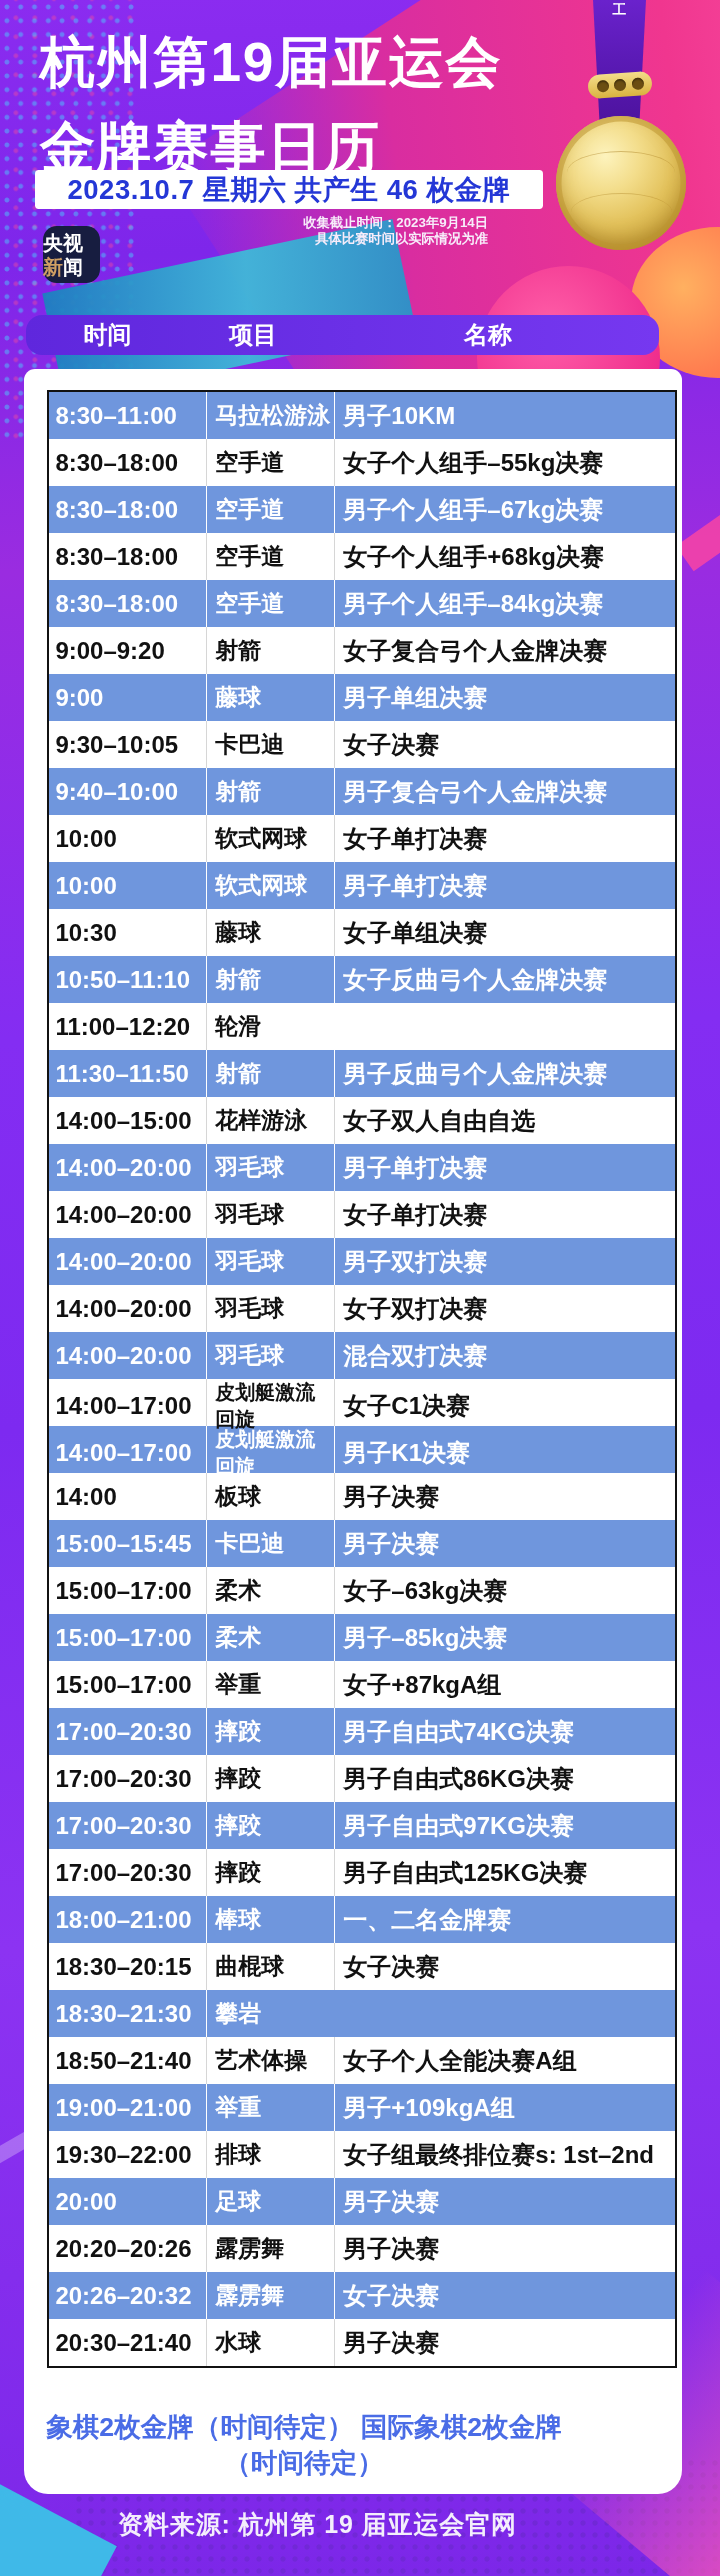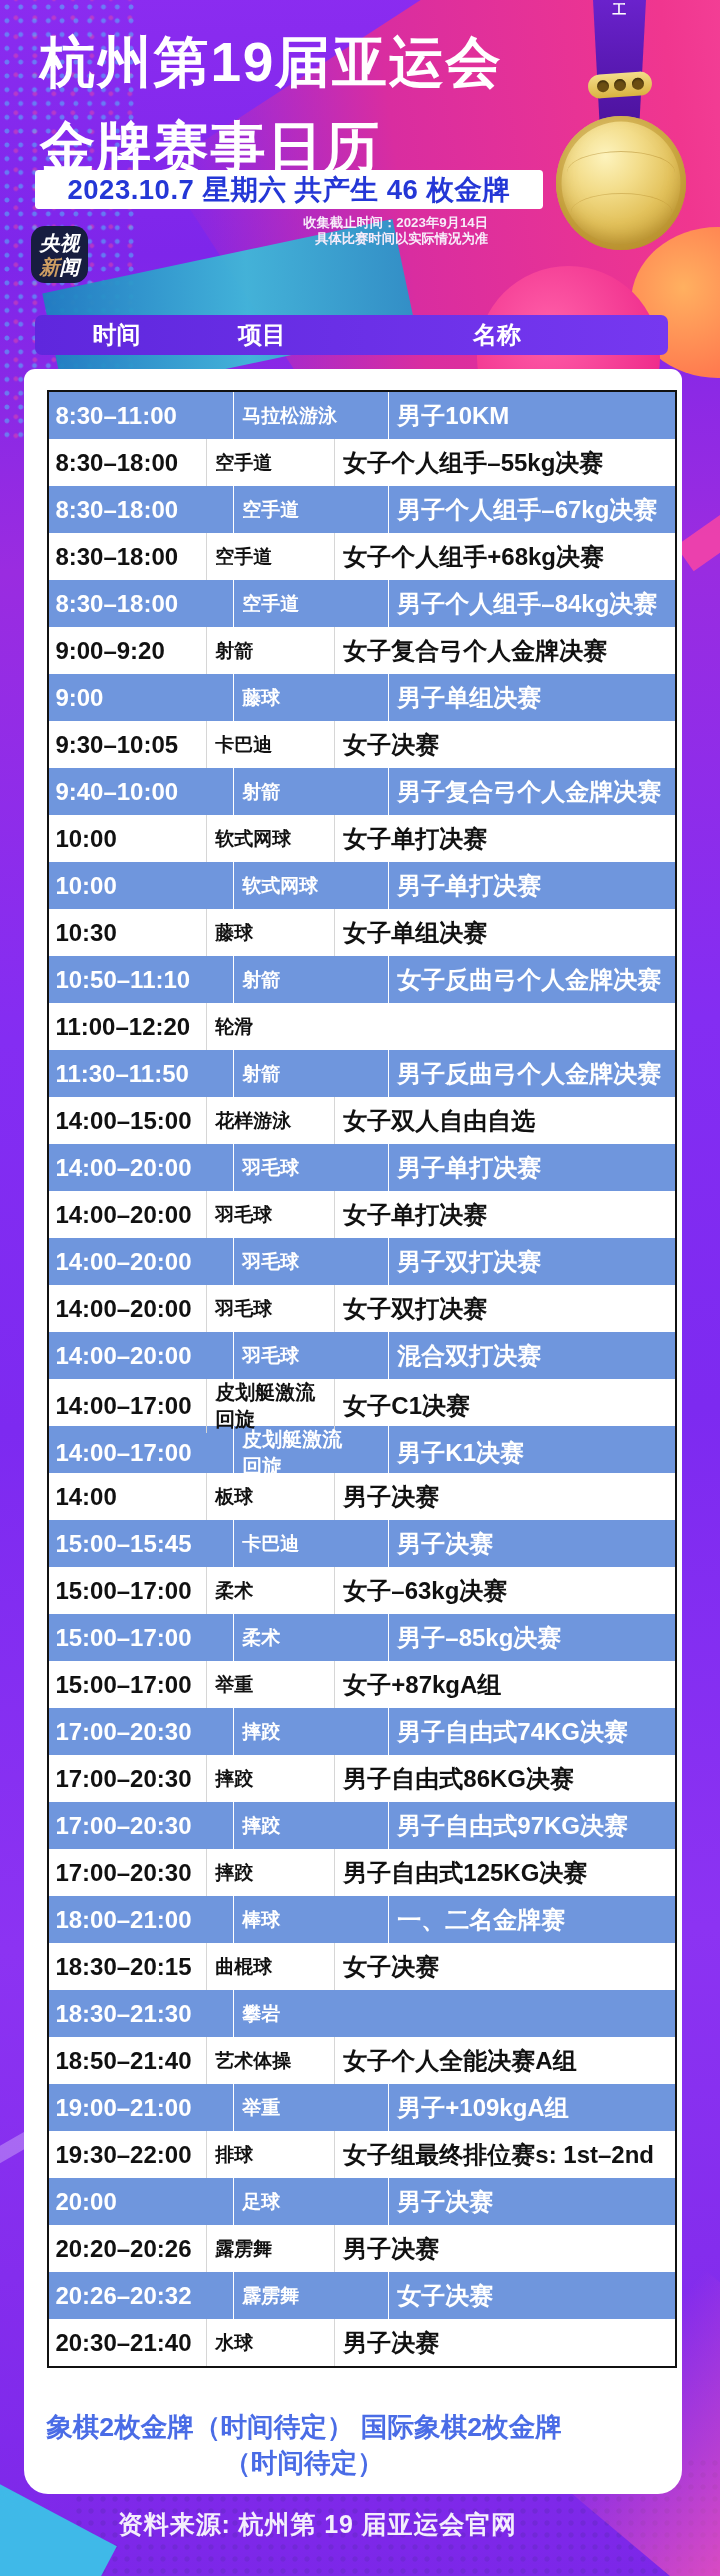--- a/index.html
+++ b/index.html
@@ -59,40 +59,40 @@
   .disc::after{content:"";position:absolute;left:14.7px;top:77px;width:101px;height:37px;
     border-radius:50%;border-top:1.8px solid rgba(166,124,30,.35);}
   
   .title{position:absolute;left:40px;top:20px;z-index:4;color:#fff;
     font-size:55px;line-height:85px;letter-spacing:1.8px;}
   .date-badge{position:absolute;left:35px;top:170px;width:508px;height:39px;z-index:4;
     background:#fff;border-radius:3.7px;display:flex;align-items:center;justify-content:center;}
   .date-badge span{color:#2437d6;font-size:27.5px;letter-spacing:0.5px;}
   .deadline{position:absolute;right:233px;top:215px;width:293px;z-index:4;text-align:right;
     color:#f7ecfa;font-size:13.3px;line-height:15.6px;}
-  .logo{position:absolute;left:31px;top:226px;width:57px;height:57px;z-index:4;
+  .logo{position:absolute;left:43px;top:226px;width:57px;height:57px;z-index:4;
     background:#171d40;border-radius:13.8px;display:flex;flex-direction:column;
-    align-items:center;justify-content:center;color:#fff;font-size:20px;line-height:24px;font-style:italic;}
+    align-items:flex-start;justify-content:center;color:#fff;font-size:20px;line-height:24px;}
   .logo .gold{color:#cf9f63;}
   
-  .header-bar{position:absolute;left:35px;top:315px;width:633px;height:40px;z-index:3;
-    border-radius:7px;background:linear-gradient(90deg,#5f27dd,#7638f0);
+  .header-bar{position:absolute;left:26px;top:315px;width:633px;height:40px;z-index:3;
+    border-radius:16px;background:linear-gradient(90deg,#5f27dd,#7638f0);
     display:grid;grid-template-columns:163px 128px 342px;align-items:center;}
   .header-bar div{text-align:center;color:#fff;font-size:24px;}
   
   .card{position:absolute;left:24px;top:369px;width:658px;height:2125px;z-index:2;
     background:#fff;border-radius:11px 11px 24px 24px;}
   .table{position:absolute;left:47px;top:390px;width:630px;z-index:3;
     border:2.8px solid #111;background:#fff;box-sizing:border-box;}
   .trow{display:grid;grid-template-columns:157px 128px 339px;height:47px;}
-  .trow.blue{background:#6f96dd;color:#fff;gap:27px;}
+  .trow.blue{background:#6f96dd;color:#fff;}
   .trow.white{background:#fff;color:#111;}
   .cell{display:flex;align-items:center;font-size:24px;box-sizing:border-box;}
   .cell.time{padding-left:6.4px;}
-  .cell.sport{padding-left:8.3px;font-size:19px;border-left:1.8px solid;}
+  .cell.sport{padding-left:8.3px;font-size:23px;border-left:1.8px solid;}
   .cell.event{padding-left:8.3px;border-left:1.8px solid;}
   .trow.white .cell.sport,.trow.white .cell.event{border-color:#d6d6d6;}
   .trow.blue .cell.sport,.trow.blue .cell.event{border-color:#fff;}
   .cell.sport.small{font-size:20px;}
   
   .pending{position:absolute;left:24px;top:2409px;width:560px;z-index:3;text-align:center;
     color:#4a6ce6;font-size:26.6px;}
   .source{position:absolute;left:0;top:2508px;width:635px;z-index:3;text-align:center;
     color:#f4eefc;font-size:25px;letter-spacing:0.9px;}
 </style>

